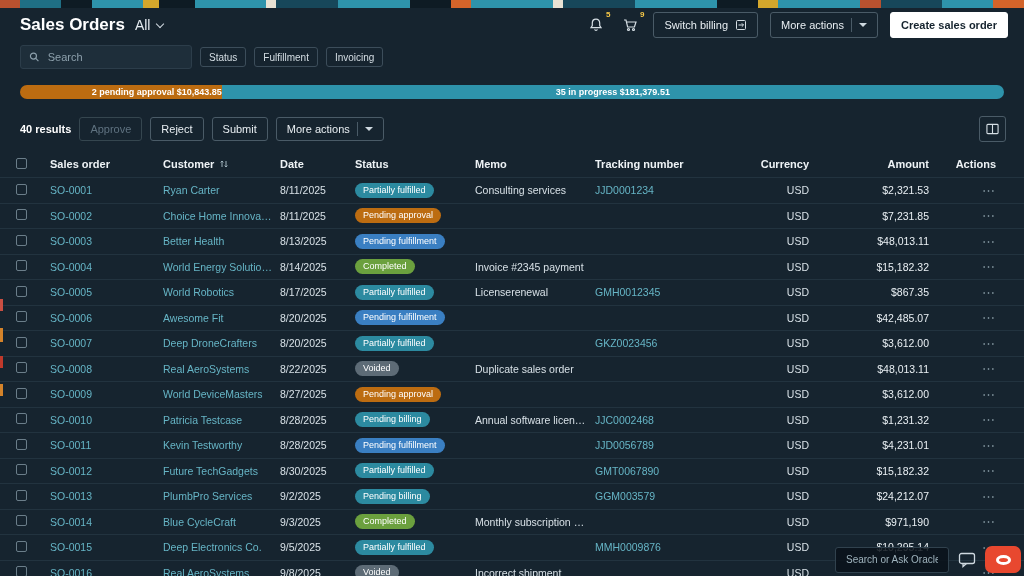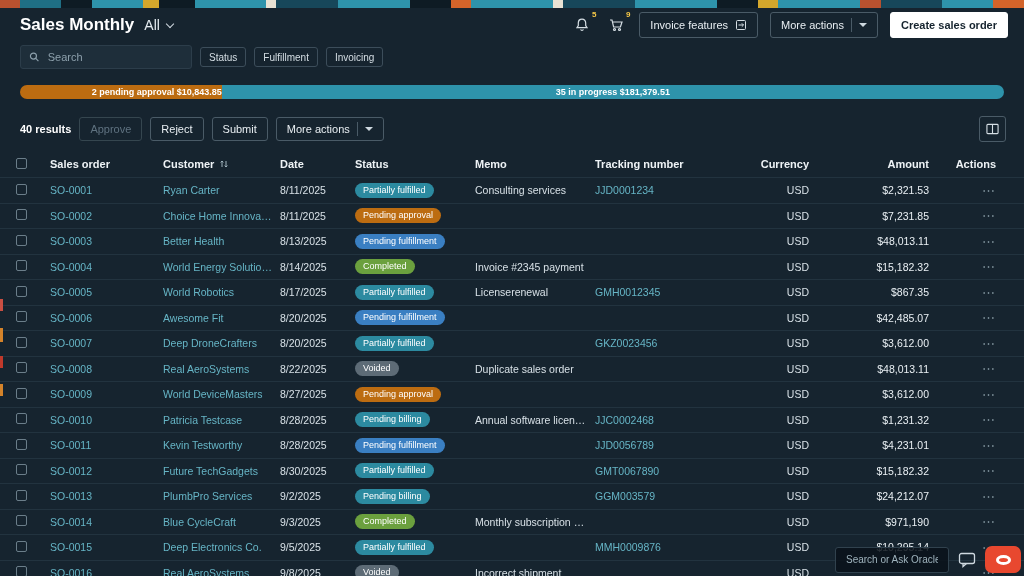--- a/index.html
+++ b/index.html
@@ -86,21 +86,21 @@
 </head>
 <body>
 
 <div class="art"></div>
 <div class="frag" style="top:299px;height:12px;background:#c94f43;"></div>
 <div class="frag" style="top:328px;height:14px;background:#d4832a;"></div>
 <div class="frag" style="top:356px;height:12px;background:#c0392b;"></div>
 <div class="frag" style="top:384px;height:12px;background:#d4832a;"></div>
 
 <div class="hdr">
-  <span class="title">Sales Monthly</span>
+  <span class="title">Sales Orders</span>
   <span class="view">
     <span>All</span>
     <span class="chev"></span>
   </span>
   <div class="hdr-right">
     <div class="icon-wrap">
       <svg width="16" height="16" viewBox="0 0 16 16" fill="none" stroke="#d5dee4" stroke-width="1.2">
         <path d="M8 2.2c-2.3 0-3.7 1.6-3.7 3.8v2.6L3 10.6h10l-1.3-2V6c0-2.2-1.4-3.8-3.7-3.8z"></path>
         <path d="M6.6 12.4a1.5 1.5 0 0 0 2.8 0"></path>
       </svg>
@@ -108,21 +108,21 @@
     </div>
     <div class="icon-wrap">
       <svg width="16" height="16" viewBox="0 0 16 16" fill="none" stroke="#d5dee4" stroke-width="1.2">
         <path d="M2 3h2l1.6 7h6.8L14 5H5"></path>
         <circle cx="6.5" cy="12.5" r="1"></circle>
           <circle cx="11.5" cy="12.5" r="1"></circle>
       </svg>
       <span class="badge-num">9</span>
     </div>
     <button class="btn">
-      <span>Invoice features</span>
+      <span>Switch billing</span>
       <svg width="12" height="12" viewBox="0 0 12 12" fill="none" stroke="#d5dee4" stroke-width="1">
         <rect x="1.5" y="1.5" width="9" height="9" rx="1"></rect>
         <path d="M3.5 6h5M6.8 4.3L8.5 6 6.8 7.7"></path>
       </svg>
     </button>
     <button class="btn">
       <span>More actions</span>
       <span class="vsep"></span>
       <span class="caret"></span>
     </button>

